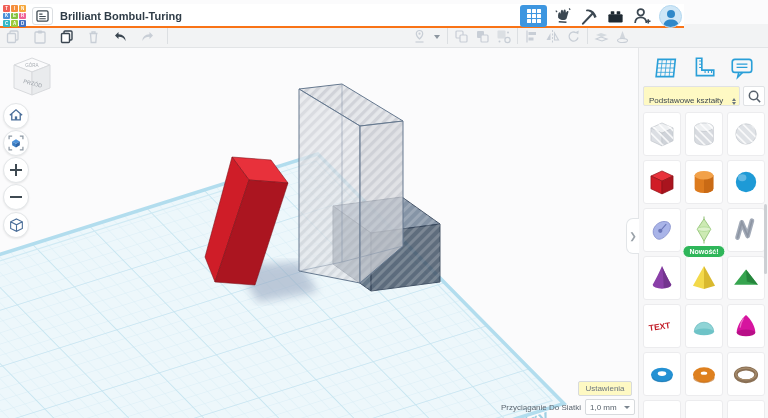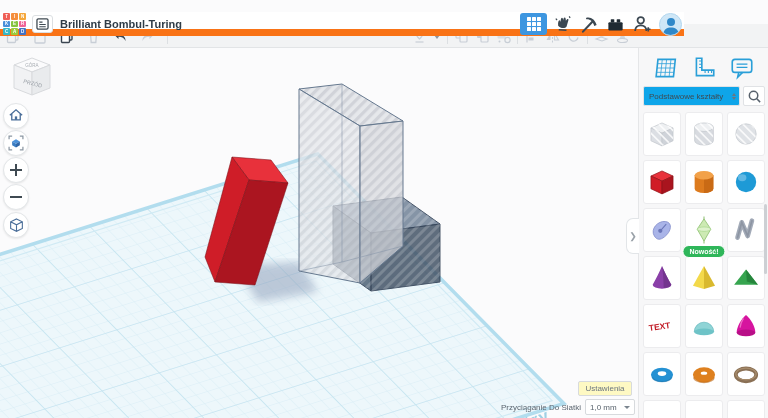--- a/index.html
+++ b/index.html
@@ -1,21 +1,21 @@
 <!DOCTYPE html>
 <html><head>
 <meta charset="utf-8">
 <style>
   * { margin:0; padding:0; box-sizing:border-box; }
   html,body { width:768px; height:418px; overflow:hidden; }
   body { font-family:"Liberation Sans", sans-serif; background:#fff; position:relative; }
   #app { position:absolute; inset:0; width:768px; height:418px; background:#fbfbfc; }
 
   
-  .topbar { position:absolute; left:0; top:12px; width:684px; height:24px; background:#fff; border-bottom:7px solid #f97316; z-index:30; }
+  .topbar { position:absolute; left:0; top:4px; width:684px; height:24px; background:#fff; border-bottom:2px solid #f97316; z-index:30; }
   .logo { position:absolute; left:3px; top:1px; width:23px; height:22px; display:grid; grid-template-columns:repeat(3,1fr); gap:1px; }
   .logo-tile { color:#fff; font-size:4.5px; font-weight:bold; display:flex; align-items:center; justify-content:center; border-radius:1px; }
   .doc-btn { position:absolute; left:32px; top:3px; width:21px; height:18px; background:#fff; border:1px solid #dcdfe2; border-radius:3px; display:flex; align-items:center; justify-content:center; }
   .title { position:absolute; left:60px; top:0; height:24px; line-height:24px; font-size:11px; font-weight:bold; color:#2f3c47; }
   .tr-icons { position:absolute; right:2px; top:0; height:24px; display:flex; align-items:center; gap:7px; }
   .grid-btn { width:27px; height:22px; background:#3d96e0; border-radius:3px; display:flex; align-items:center; justify-content:center; }
   .grid-btn .cells { display:grid; grid-template-columns:repeat(3,4px); gap:1px; }
   .grid-btn .cells i { width:4px; height:4px; background:#fff; border-radius:0.5px; }
   .avatar { width:23px; height:23px; border-radius:50%; background:#cfe7f7; overflow:hidden; border:1px solid #b3d7ef; }
 
@@ -26,21 +26,21 @@
   .ticon { width:15px; height:15px; color:#c8ced6; }
   .ticon.dark { color:#3a4550; }
   .tb-div { width:1px; height:16px; background:#dcdfe2; }
 
   
   .panel { position:absolute; left:638px; top:24px; width:130px; height:394px; background:#f7f7f8; border-left:1px solid #e5e6e8; z-index:20; }
   .panel-actions { position:absolute; left:0; top:0; width:130px; height:24px; background:#f2f3f4; border-bottom:1px solid #e2e4e6; display:flex; }
   .pa-btn { flex:1; font-size:8.5px; color:#4a5560; text-align:center; line-height:22px; border:1px solid #dbdee1; background:#f6f7f8; border-radius:2px; margin:2px 1px; white-space:nowrap; overflow:hidden; }
   .panel-tools { position:absolute; left:0; top:28px; width:130px; height:32px; display:flex; align-items:center; justify-content:space-around; padding:0 8px; }
   .panel-filter { position:absolute; left:4px; top:62px; width:122px; height:20px; display:flex; gap:3px; }
-  .dropdown { flex:1; background:#0ea5e9; border:1px solid #e0e2e5; border-radius:2px; display:flex; align-items:center; padding:0 3px 0 5px; }
+  .dropdown { flex:1; background:#fef9c3; border:1px solid #e0e2e5; border-radius:2px; display:flex; align-items:flex-end; padding:0 3px 0 5px; }
   .dropdown .dd-label { flex:1; font-size:8px; color:#3f4a52; white-space:nowrap; overflow:hidden; }
   .sort-arrows { display:flex; flex-direction:column; align-items:center; gap:1px; }
   .sort-arrows b { width:0; height:0; border-left:2.5px solid transparent; border-right:2.5px solid transparent; }
   .sort-arrows .up { border-bottom:3px solid #6b7680; }
   .sort-arrows .dn { border-top:3px solid #6b7680; }
   .search-box { width:22px; height:20px; background:#fff; border:1px solid #e0e2e5; border-radius:2px; display:flex; align-items:center; justify-content:center; }
   .panel-shapes { position:absolute; left:4px; top:88px; width:122px; bottom:0; display:flex; flex-wrap:wrap; gap:4px; align-content:flex-start; overflow:hidden; }
   .tile { width:38px; height:44px; background:#fff; border:1px solid #ececee; border-radius:3px; display:flex; align-items:center; justify-content:center; }
   .badge { position:absolute; left:50%; bottom:-7px; transform:translateX(-50%); background:#2fb65a; color:#fff; font-size:7px; font-weight:bold; padding:2px 6px; border-radius:8px; border:1px solid #fff; white-space:nowrap; z-index:5; }
   .scroll-thumb { position:absolute; right:1px; top:180px; width:3px; height:70px; background:#cdd0d4; border-radius:2px; }

